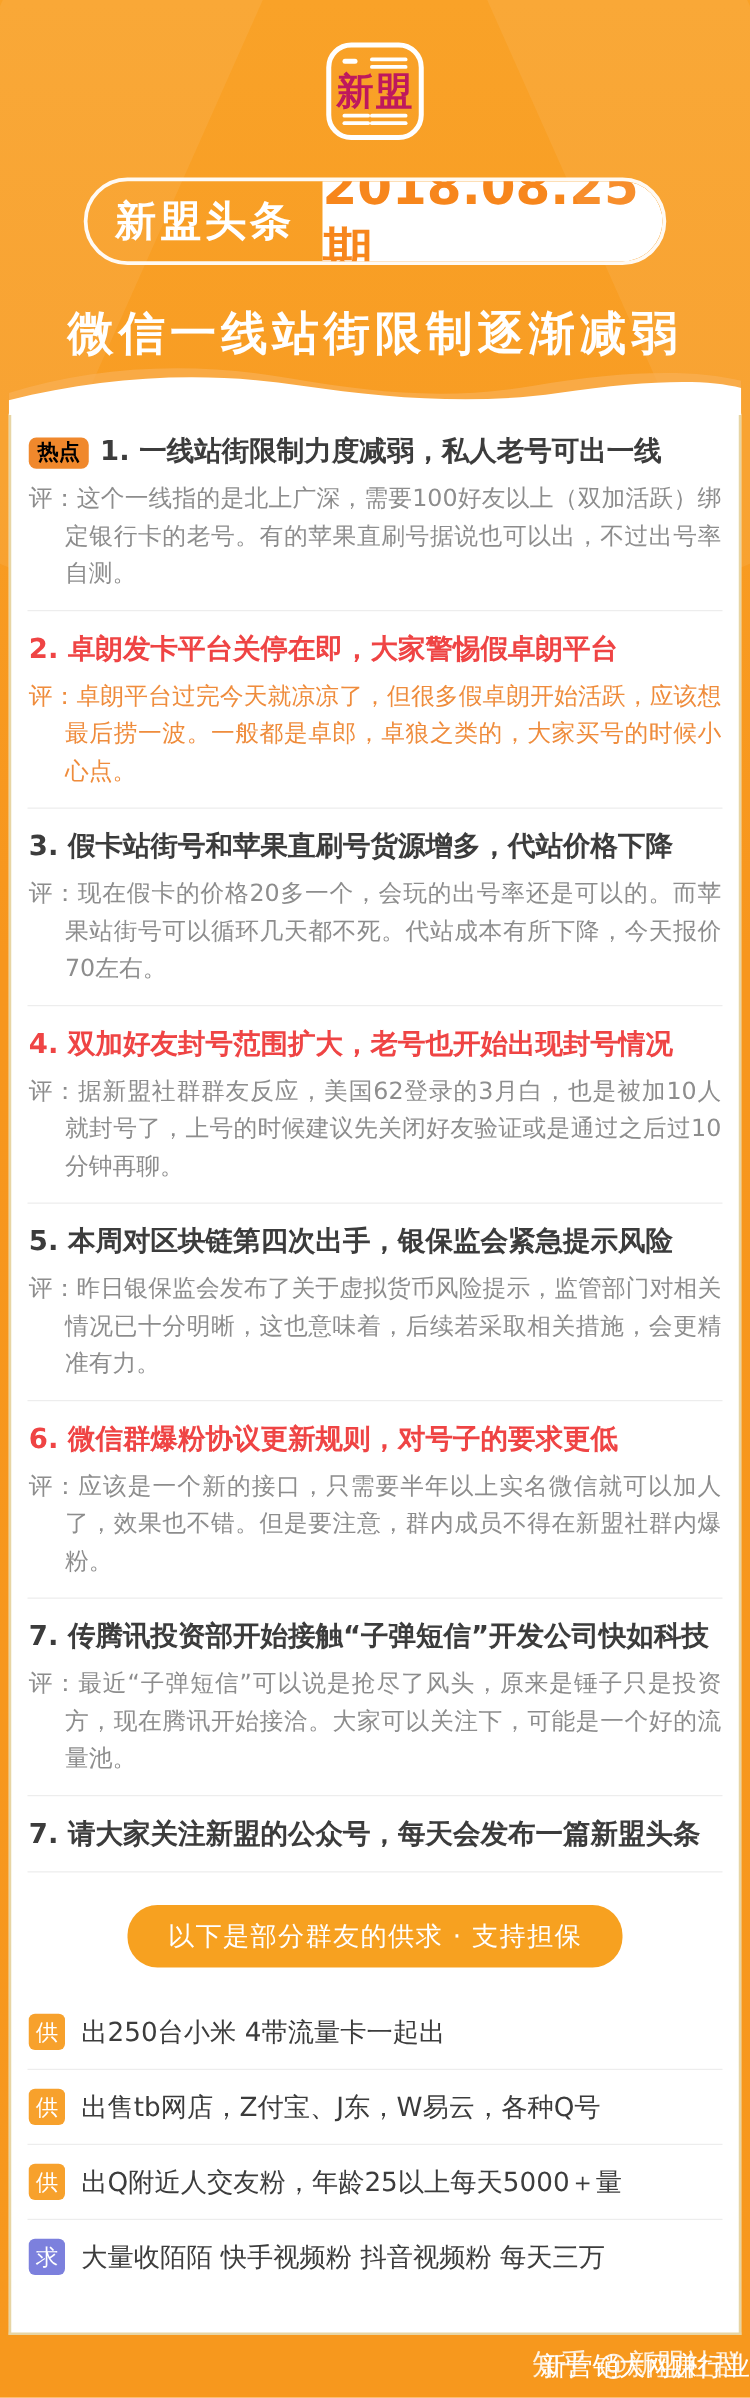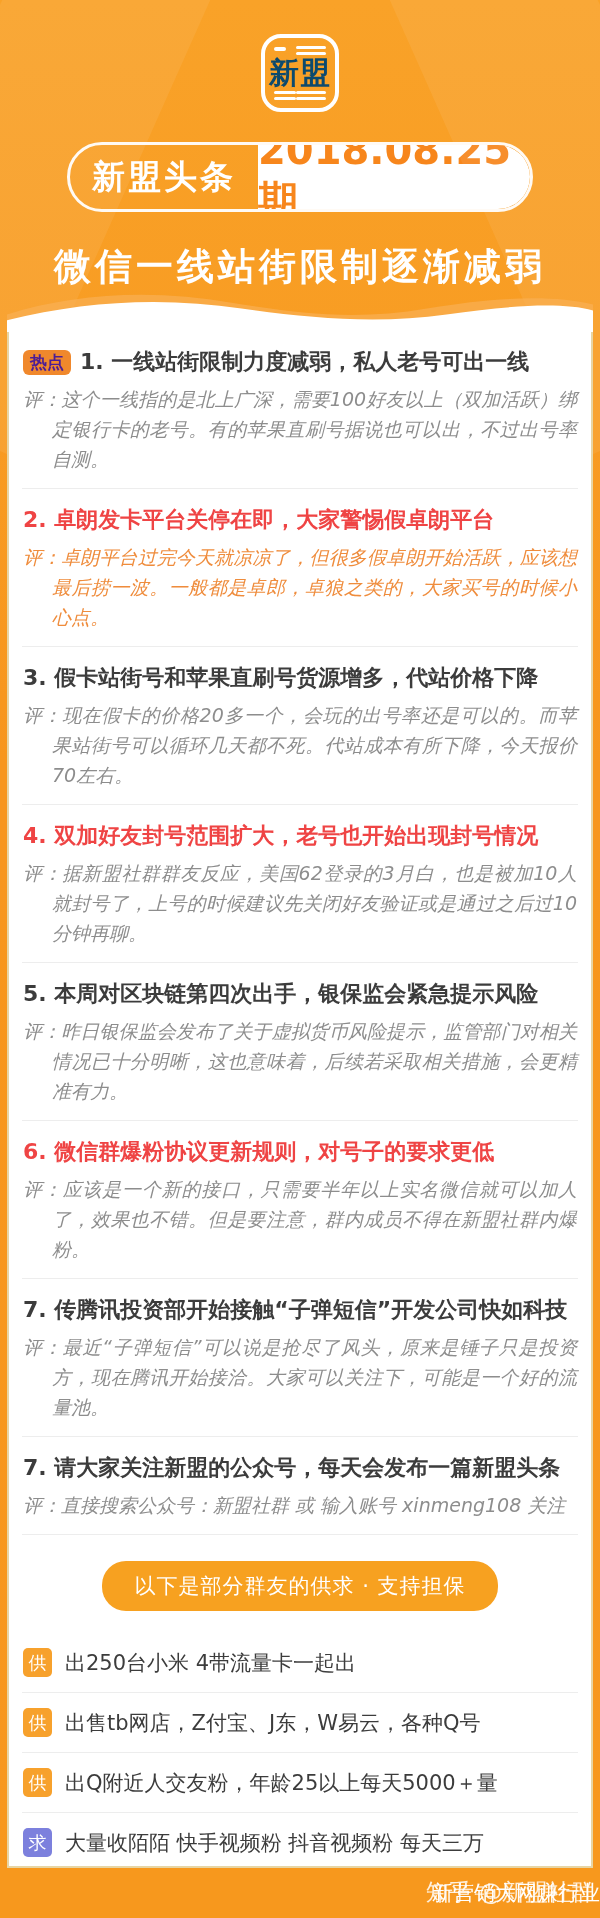--- a/index.html
+++ b/index.html
@@ -13,21 +13,21 @@
   .ray{position:absolute;top:-120px;width:190px;height:560px;background:rgba(255,255,255,.07);pointer-events:none;}
   .ray1{left:-60px;transform:rotate(24deg);}
   .ray2{right:-60px;transform:rotate(-24deg);}
 
   
   .logo-box{
     width:78px;height:78px;margin:34px auto 0;box-sizing:border-box;
     border:4px solid #fff;border-radius:20px;position:relative;
     display:flex;align-items:center;justify-content:center;
   }
-  .logo-text{color:#0c4a6e;font-size:30px;font-weight:bold;letter-spacing:1px;text-align:right;}
+  .logo-text{color:#be185d;font-size:30px;font-weight:bold;letter-spacing:1px;text-align:right;}
   .logo-deco{position:absolute;background:#fff;height:3px;border-radius:2px;}
   .ld1{top:8px;right:9px;width:30px;box-shadow:0 6px 0 #fff;}
   .ld2{top:9px;left:9px;width:12px;height:4px;}
   .ld3{bottom:8px;left:9px;width:22px;box-shadow:0 -6px 0 #fff;}
   .ld4{bottom:8px;right:9px;width:30px;box-shadow:0 -6px 0 #fff;}
 
   
   .issue-pill{
     width:466px;height:70px;margin:30px auto 0;box-sizing:border-box;
     border:3px solid rgba(255,255,255,.95);border-radius:37px;
@@ -50,22 +50,22 @@
   
   .card{
     position:absolute;top:331px;left:7px;right:7px;bottom:50px;
     background:#fff;border:2px solid #e7d5a4;border-top:none;box-sizing:border-box;
   }
   .wave{position:absolute;left:-2px;top:-46px;width:calc(100% + 4px);height:47px;display:block;}
 
   .item{margin:0 13px;padding:16px 1px 14px;border-bottom:1px solid #ededed;}
   .item-h{font-size:22px;font-weight:bold;line-height:30px;display:flex;align-items:center;gap:9px;color:#3c3c3c;}
   .h-orange{color:#ef4444;}
-  .hot-badge{background:#f0882c;color:#4c1d95;font-size:17px;font-weight:bold;padding:4px 7px;border-radius:6px;line-height:1;flex:none;}
-  .item-c{margin:7px 0 0;font-size:19px;line-height:30px;color:#8d8d8d;padding-left:29px;text-indent:-29px;text-align:justify;font-style:italic;}
+  .hot-badge{background:#f0882c;color:#000000;font-size:17px;font-weight:bold;padding:4px 7px;border-radius:6px;line-height:1;flex:none;}
+  .item-c{margin:7px 0 0;font-size:19px;line-height:30px;color:#8d8d8d;padding-left:29px;text-indent:-29px;text-align:justify;}
   .c-orange{color:#ef8c3c;}
 
   .cta-row{text-align:center;padding:26px 0 22px;}
   .cta-btn{
     display:inline-block;background:#f7a120;color:#fff;font-size:21px;
     padding:11px 32px;border-radius:24px;letter-spacing:1px;cursor:pointer;
   }
 
   .sd-row{display:flex;align-items:center;gap:13px;margin:0 13px;padding:15px 1px;border-bottom:1px solid #ededed;}
   .sd-row:last-of-type{border-bottom:none;}
@@ -138,21 +138,20 @@
     <p class="item-c">评：应该是一个新的接口，只需要半年以上实名微信就可以加人了，效果也不错。但是要注意，群内成员不得在新盟社群内爆粉。</p>
   </div>
 
   <div class="item">
     <div class="item-h">7. 传腾讯投资部开始接触“子弹短信”开发公司快如科技</div>
     <p class="item-c">评：最近“子弹短信”可以说是抢尽了风头，原来是锤子只是投资方，现在腾讯开始接洽。大家可以关注下，可能是一个好的流量池。</p>
   </div>
 
   <div class="item">
     <div class="item-h">7. 请大家关注新盟的公众号，每天会发布一篇新盟头条</div>
-    <p class="item-c">评：直接搜索公众号：新盟社群 或 输入账号 xinmeng108 关注</p>
   </div>
 
   <div class="cta-row">
     <span class="cta-btn">以下是部分群友的供求 · 支持担保</span>
   </div>
 
   <div class="sd-row">
     <span class="sd-tag">供</span>
     <span class="sd-text">出250台小米 4带流量卡一起出</span>
   </div>

